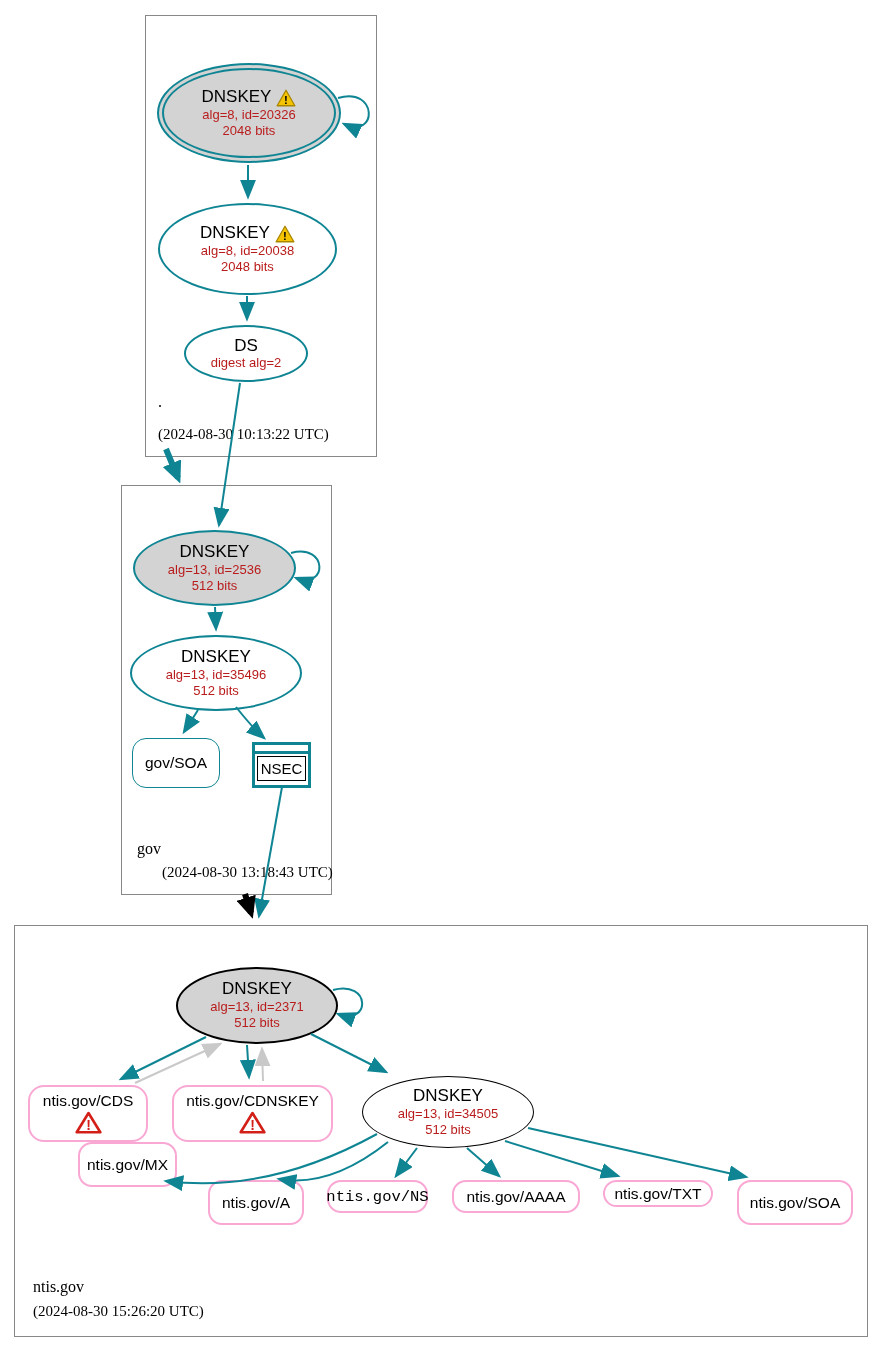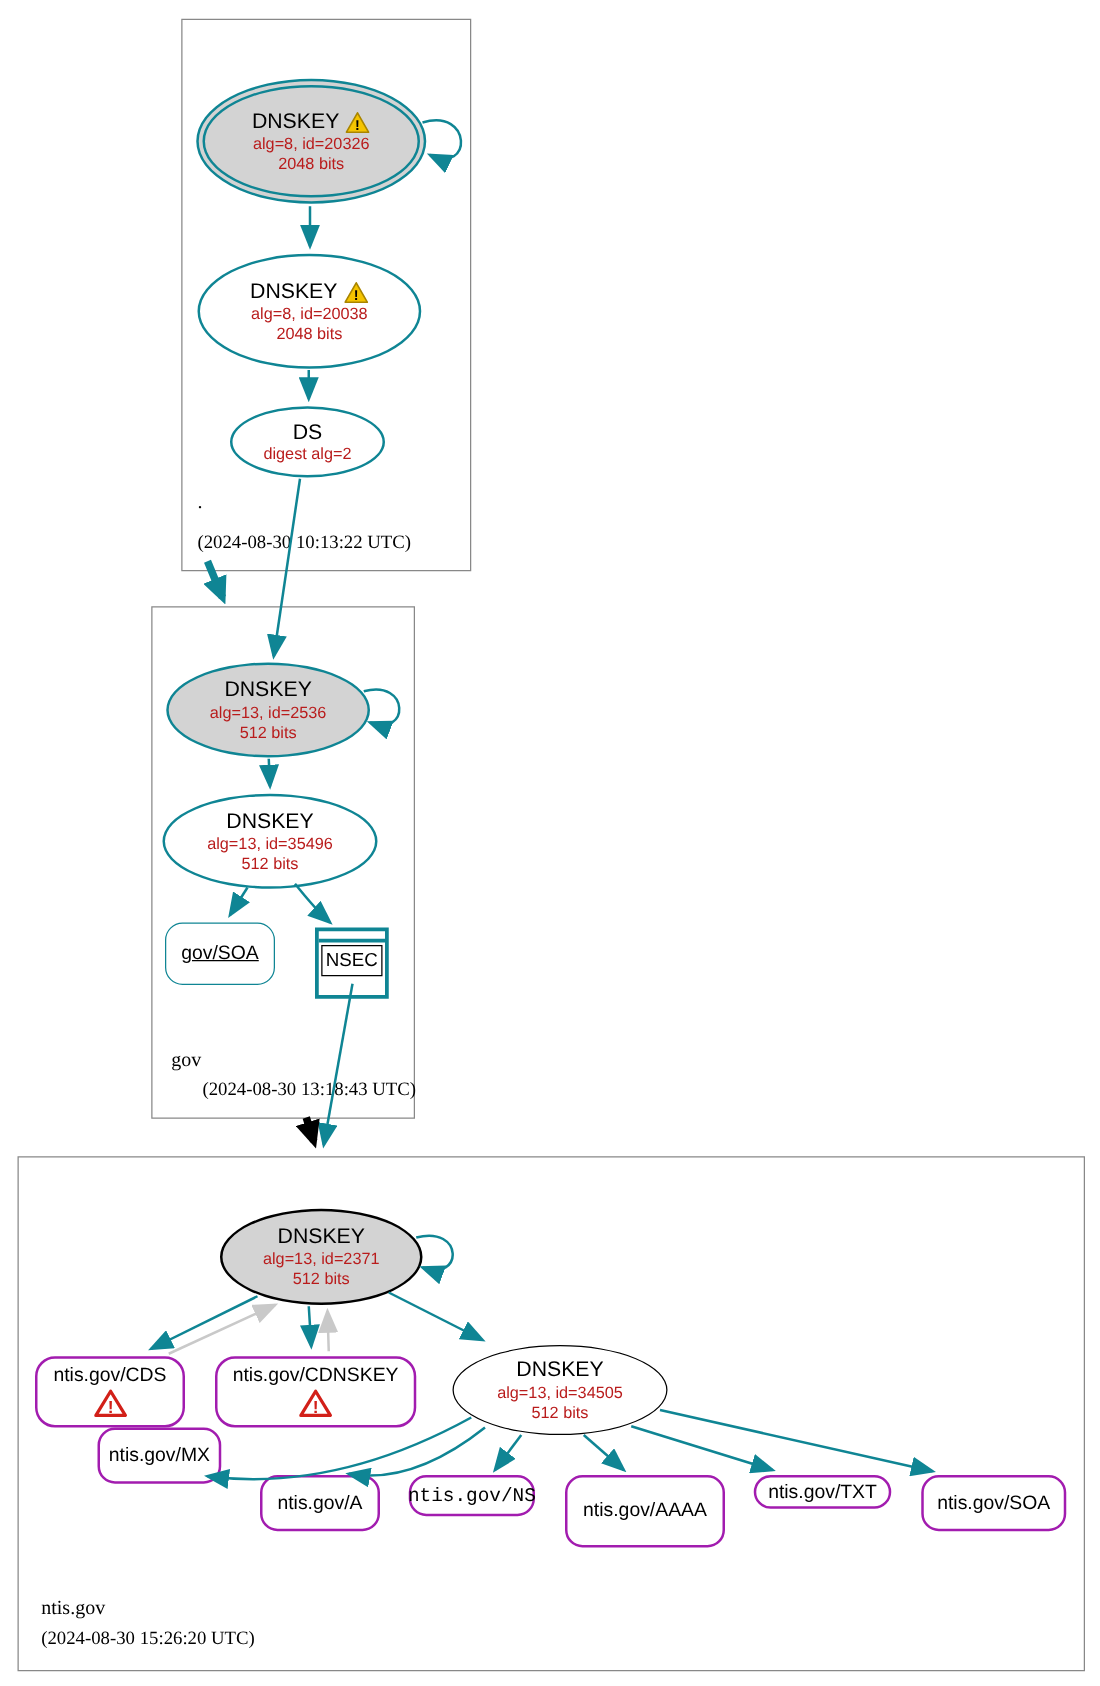--- a/index.html
+++ b/index.html
@@ -22,25 +22,25 @@
   .teal-border { border:2px solid #0F8594; }
   .black-border { border:2.2px solid #000; }
   .gray-fill { background:#d3d3d3; }
   .inner-ellipse {
     position:absolute; inset:3px; border:2px solid #0F8594; border-radius:50%;
     display:flex; flex-direction:column; align-items:center; justify-content:center;
   }
   .node-title { font-size:17px; color:#000; line-height:1.15; display:flex; align-items:flex-end; gap:5px; }
   .node-sub { font-family:Liberation Sans, sans-serif; font-size:13px; color:#b91c1c; line-height:1.25; }
   .rrect {
-    position:absolute; background:#fff; border:2px solid #a21caf; border-radius:14px;
+    position:absolute; background:#fff; border:2px solid #f9a8d4; border-radius:14px;
     box-sizing:border-box; display:flex; align-items:center; justify-content:center;
     font-size:15.5px; color:#000; text-align:center;
   }
-  .rrect.teal { border:1.6px solid #0F8594;text-decoration:underline; }
+  .rrect.teal { border:1.6px solid #0F8594; }
   .rrect.col { flex-direction:column; justify-content:flex-start; padding-top:5px; gap:1px; }
   .nsec-box {
     position:absolute; box-sizing:border-box; border:3px solid #0F8594; background:#fff;
   }
   .nsec-band { height:6px; border-bottom:3px solid #0F8594; }
   .nsec-inner {
     margin:2px; border:1.4px solid #000; display:flex; align-items:center; justify-content:center;
     font-size:15px; height:23px;
   }
   svg.edge-layer { position:absolute; left:0; top:0; pointer-events:none; }
@@ -102,21 +102,21 @@
       <span>DNSKEY</span>
     </div>
   <div class="node-sub">alg=13, id=35496</div>
   <div class="node-sub">512 bits</div>
 </div>
 
 <div class="rrect teal" style="left:132px; top:738px; width:88px; height:50px;">
   <span>gov/SOA</span>
 </div>
 
-<div class="nsec-box" style="left:252px; top:742px; width:59px; height:57px;">
+<div class="nsec-box" style="left:252px; top:742px; width:59px; height:46px;">
   <div class="nsec-band"></div>
   <div class="nsec-inner">NSEC</div>
 </div>
 
 <div class="zone-name" style="left:137px; top:840px;">gov</div>
 <div class="zone-ts" style="left:137px; top:864px;margin-left:25px;">(2024-08-30 13:18:43 UTC)</div>
 
 <div class="ellipse black-border gray-fill" style="left:176px; top:967px; width:162px; height:77px;">
   <div class="node-title">
       <span>DNSKEY</span>
@@ -151,21 +151,21 @@
 
 <div class="rrect" style="left:78px; top:1142px; width:99px; height:45px;">
   <span>ntis.gov/MX</span>
 </div>
 <div class="rrect" style="left:208px; top:1180px; width:96px; height:45px;">
   <span>ntis.gov/A</span>
 </div>
 <div class="rrect" style="left:327px; top:1180px; width:101px; height:33px;font-family:Liberation Mono, monospace;">
   <span>ntis.gov/NS</span>
 </div>
-<div class="rrect" style="left:452px; top:1180px; width:128px; height:58px;">
+<div class="rrect" style="left:452px; top:1180px; width:128px; height:33px;">
   <span>ntis.gov/AAAA</span>
 </div>
 <div class="rrect" style="left:603px; top:1180px; width:110px; height:27px;">
   <span>ntis.gov/TXT</span>
 </div>
 <div class="rrect" style="left:737px; top:1180px; width:116px; height:45px;">
   <span>ntis.gov/SOA</span>
 </div>
 
 <div class="zone-name" style="left:33px; top:1278px;">ntis.gov</div>

